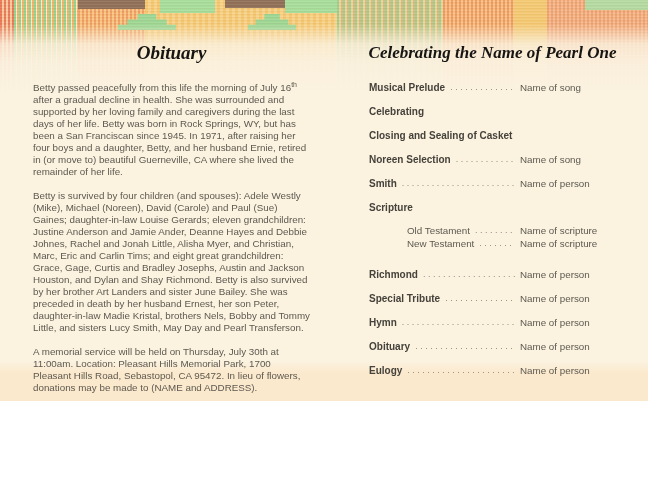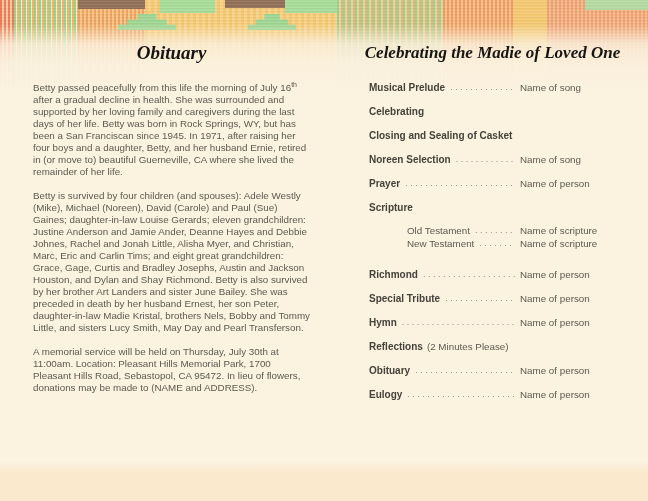--- a/index.html
+++ b/index.html
@@ -6,21 +6,21 @@
     --background:#fbf2e0;
     --bottom-band:#fbe9cd;
     --text-body:#5d5950;
     --text-label:#45423b;
     --text-title:#171513;
     --leader-dots:#8d8779;
   }
   html,body{margin:0;padding:0;}
   body{font-family:"Liberation Sans","DejaVu Sans",sans-serif;}
   .canvas{
-    position:relative;width:648px;height:501px;overflow:hidden;
+    position:relative;width:648px;height:401px;overflow:hidden;
     background:var(--background);
   }
 
   
   .kente{position:absolute;top:0;left:0;right:0;height:96px;z-index:1;}
   .kente .patch{position:absolute;}
   .k-base{inset:0;background:linear-gradient(#f0c070,#f4cc82);}
   .k1{left:0;width:14px;top:0;bottom:0;background:repeating-linear-gradient(90deg,#e9795a 0 2px,#f6c89a 2px 4px);}
   .k2{left:14px;width:64px;top:0;bottom:0;background:repeating-linear-gradient(90deg,#8fd48f 0 2px,#f8ecca 2px 3px,#f3b269 3px 5px);}
   .k3{left:78px;width:67px;top:0;height:9px;background:#8f6f57;}
@@ -104,40 +104,40 @@
     <div class="page page-left">
       <h1 class="title title-left">Obituary</h1>
       <div>
           <p class="para">Betty passed peacefully from this life the morning of July 16<sup>th</sup> after a gradual decline in health.  She was surrounded and supported by her loving family and caregivers during the last days of her life.  Betty was born in Rock Springs, WY, but has been a San Franciscan since 1945.  In 1971, after raising her four boys and a daughter, Betty, and her husband Ernie, retired in (or move to) beautiful Guerneville, CA where she lived the remainder of her life.</p>
           <p class="para">Betty is survived by four children (and spouses): Adele Westly (Mike), Michael (Noreen), David (Carole) and Paul (Sue) Gaines;  daughter-in-law Louise Gerards;  eleven grandchildren: Justine Anderson and Jamie Ander, Deanne Hayes and Debbie Johnes, Rachel and Jonah Little, Alisha Myer, and Christian, Marc, Eric and Carlin Tims;  and eight great grandchildren: Grace, Gage, Curtis and Bradley Josephs, Austin and Jackson Houston, and Dylan and Shay Richmond. Betty is also survived by her brother Art Landers and sister June Bailey.  She was preceded in death by her husband Ernest, her son Peter, daughter-in-law Madie Kristal, brothers Nels, Bobby and Tommy Little, and sisters Lucy Smith, May Day and Pearl Transferson.</p>
           <p class="para">A memorial service will be held on Thursday, July 30th at 11:00am.  Location:  Pleasant Hills Memorial Park, 1700 Pleasant Hills Road, Sebastopol, CA 95472.  In lieu of flowers, donations may be made to (NAME and ADDRESS).</p>
         </div>
     </div>
 
     <div class="page page-right">
-      <h1 class="title title-right">Celebrating the Madie of Loved One</h1>
+      <h1 class="title title-right">Celebrating the Name of Pearl One</h1>
       <div>
           <div class="prow">
             <span class="plabel">Musical Prelude</span>
             <span class="leader">..........................................................................................</span>
             <span class="pvalue">Name of song</span>
           </div>
           <div class="prow">
             <span class="plabel">Celebrating</span>
           </div>
           <div class="prow">
             <span class="plabel">Closing and Sealing of Casket</span>
           </div>
           <div class="prow">
             <span class="plabel">Noreen Selection</span>
             <span class="leader">..........................................................................................</span>
             <span class="pvalue">Name of song</span>
           </div>
           <div class="prow">
-            <span class="plabel">Prayer</span>
+            <span class="plabel">Smith</span>
             <span class="leader">..........................................................................................</span>
             <span class="pvalue">Name of person</span>
           </div>
           <div class="prow head">
             <span class="plabel">Scripture</span>
           </div>
           <div class="prow sub">
             <span class="plabel-reg">Old Testament</span>
             <span class="leader">..........................................................................................</span>
             <span class="pvalue">Name of scripture</span>
@@ -156,24 +156,20 @@
             <span class="plabel">Special Tribute</span>
             <span class="leader">..........................................................................................</span>
             <span class="pvalue">Name of person</span>
           </div>
           <div class="prow">
             <span class="plabel">Hymn</span>
             <span class="leader">..........................................................................................</span>
             <span class="pvalue">Name of person</span>
           </div>
           <div class="prow">
-            <span class="plabel">Reflections</span>
-            <span class="psuffix">(2 Minutes Please)</span>
-          </div>
-          <div class="prow">
             <span class="plabel">Obituary</span>
             <span class="leader">..........................................................................................</span>
             <span class="pvalue">Name of person</span>
           </div>
           <div class="prow">
             <span class="plabel">Eulogy</span>
             <span class="leader">..........................................................................................</span>
             <span class="pvalue">Name of person</span>
           </div>
         </div>

